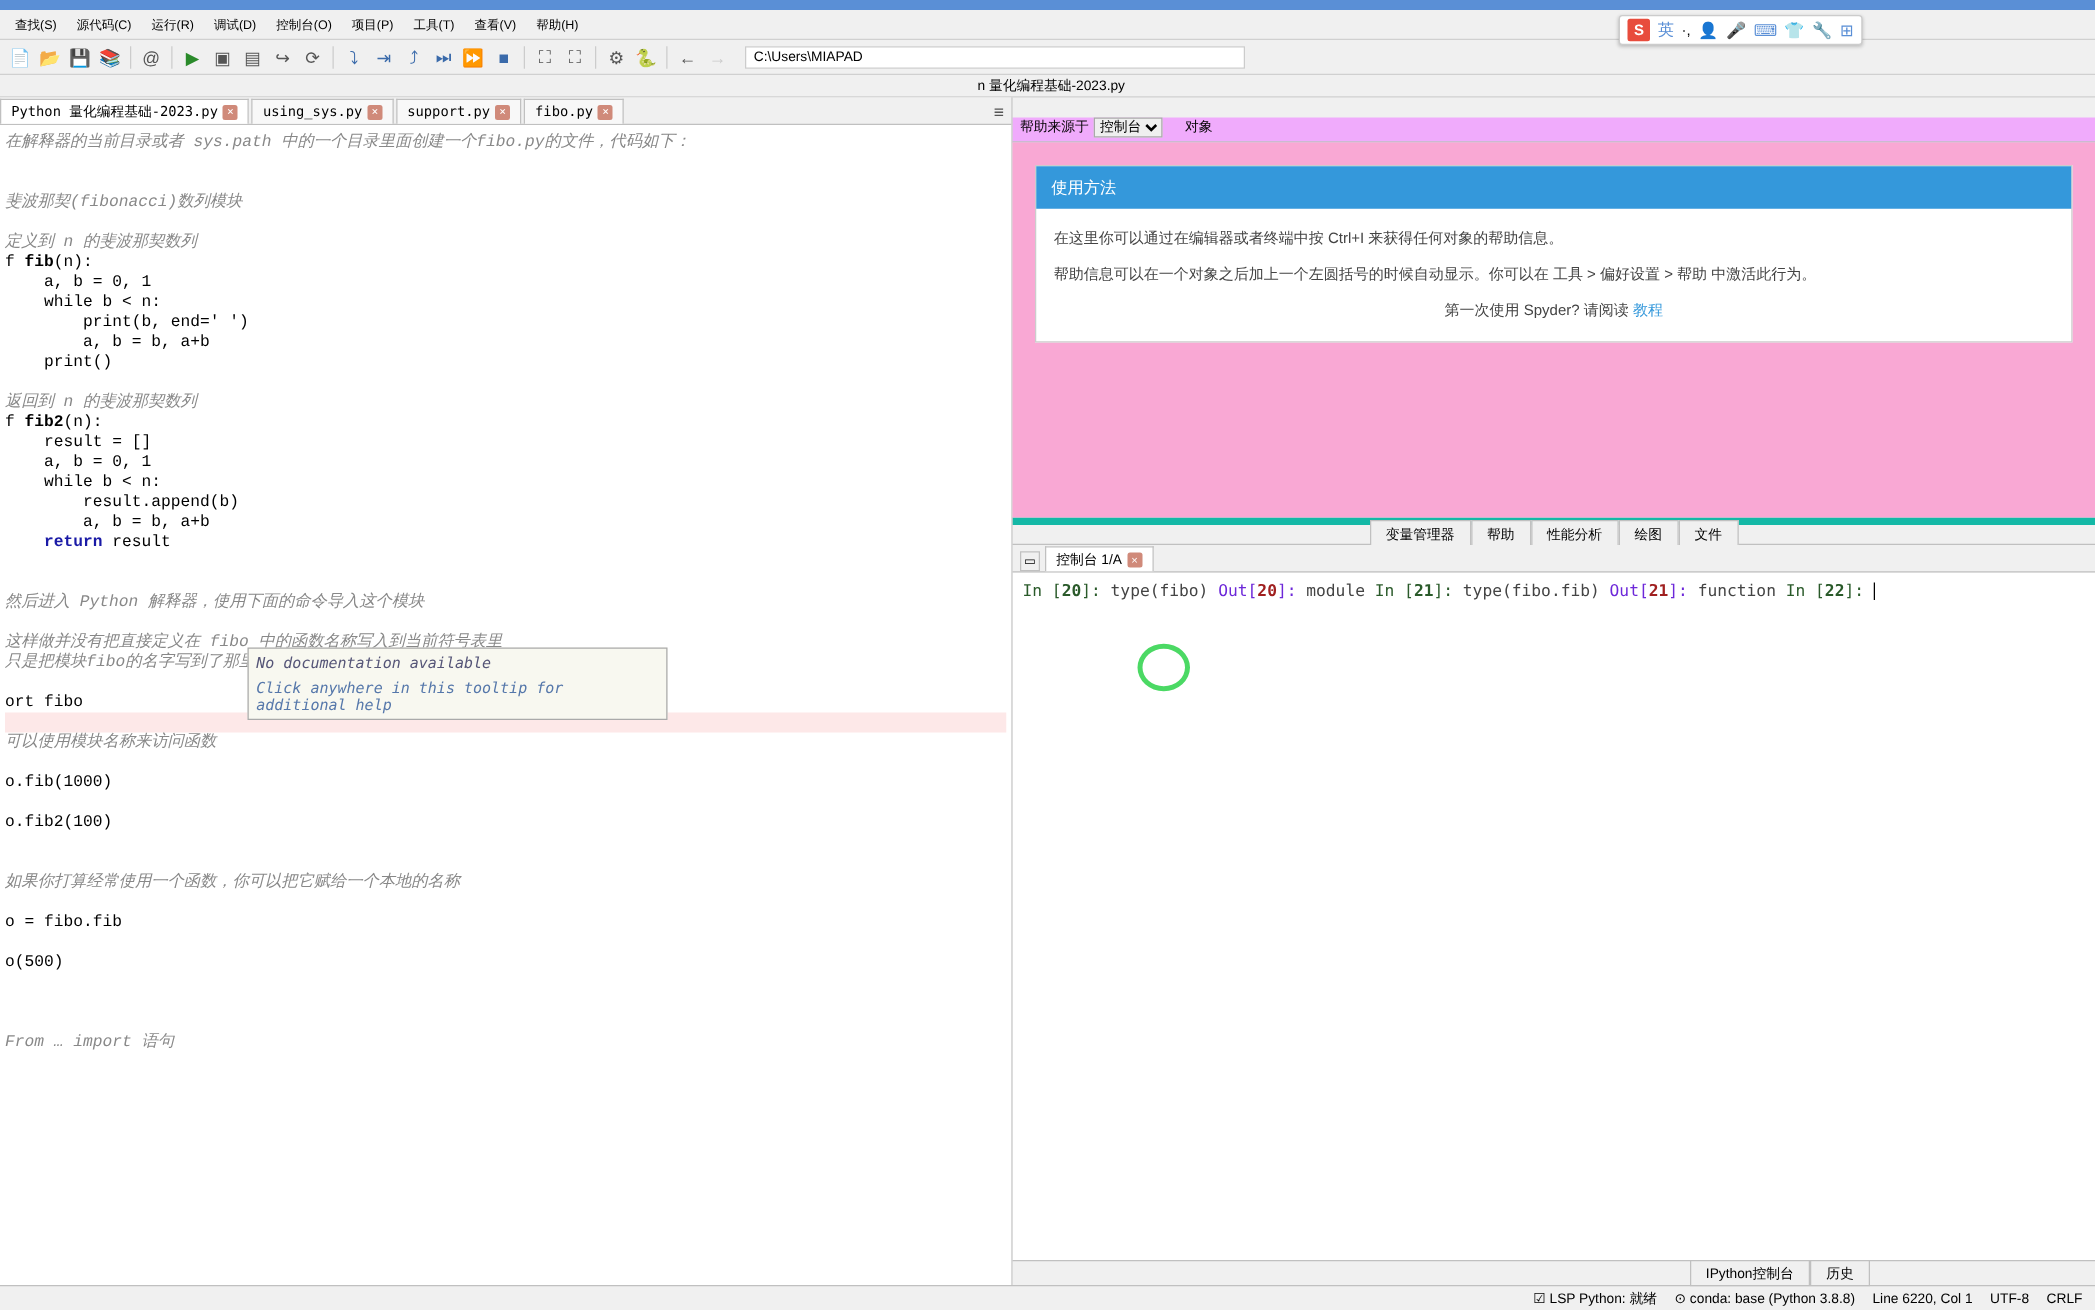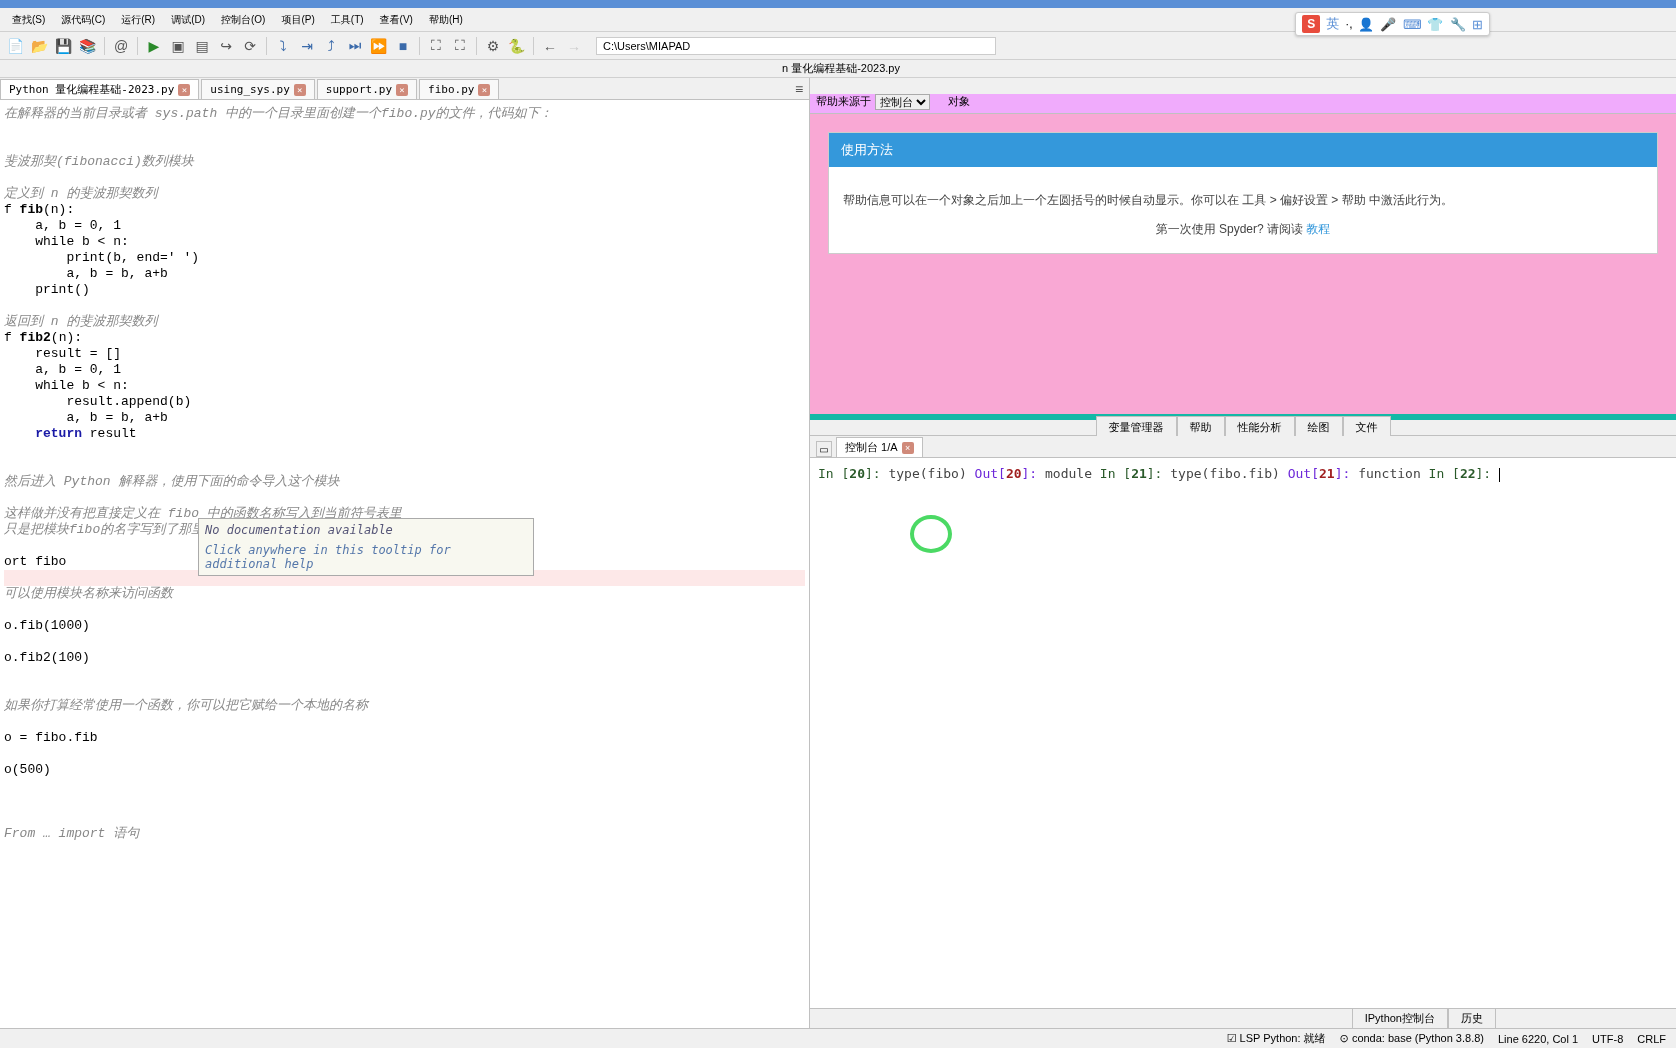--- a/index.html
+++ b/index.html
@@ -200,20 +200,21 @@
     <div class="help-header">
       <span>帮助来源于</span>
       <select class="help-select"><option>控制台</option></select>
       <span style="width:10px"></span>
       <span>对象</span>
     </div>
     <div class="help-body">
       <div class="help-card">
         <div class="help-card-title">使用方法</div>
         <div class="help-card-body">
+          <p>在这里你可以通过在编辑器或者终端中按 Ctrl+I 来获得任何对象的帮助信息。</p>
           <p style="height:10px"></p>
           <p>帮助信息可以在一个对象之后加上一个左圆括号的时候自动显示。你可以在 工具 &gt; 偏好设置 &gt; 帮助 中激活此行为。</p>
           <p style="height:10px"></p>
           <p style="text-align:center"><span>第一次使用 Spyder? 请阅读 </span><span class="help-link">教程</span></p>
         </div>
       </div>
     </div>
     <div class="right-tabs">
       <div class="rtab">变量管理器</div>
       <div class="rtab">帮助</div>

